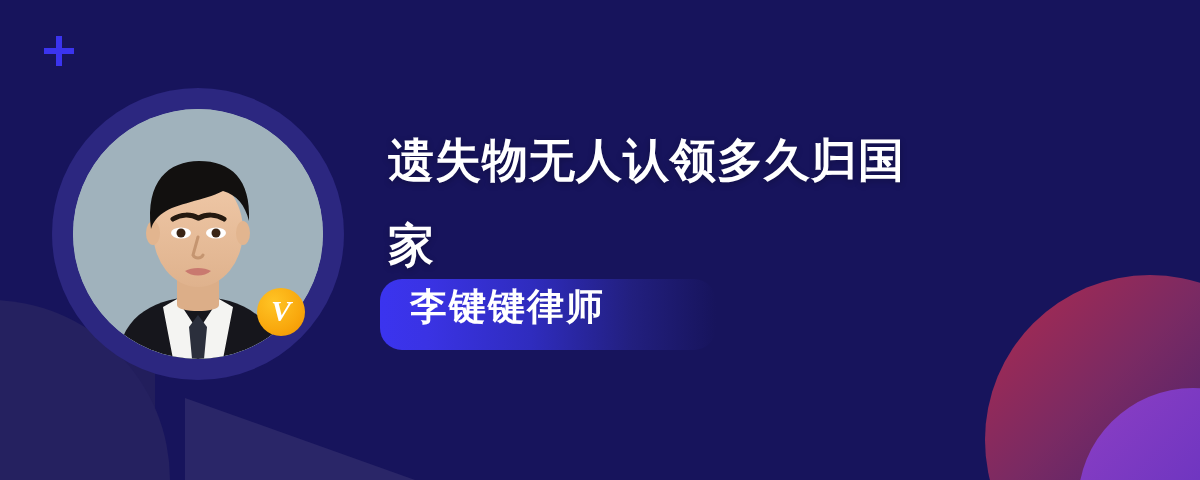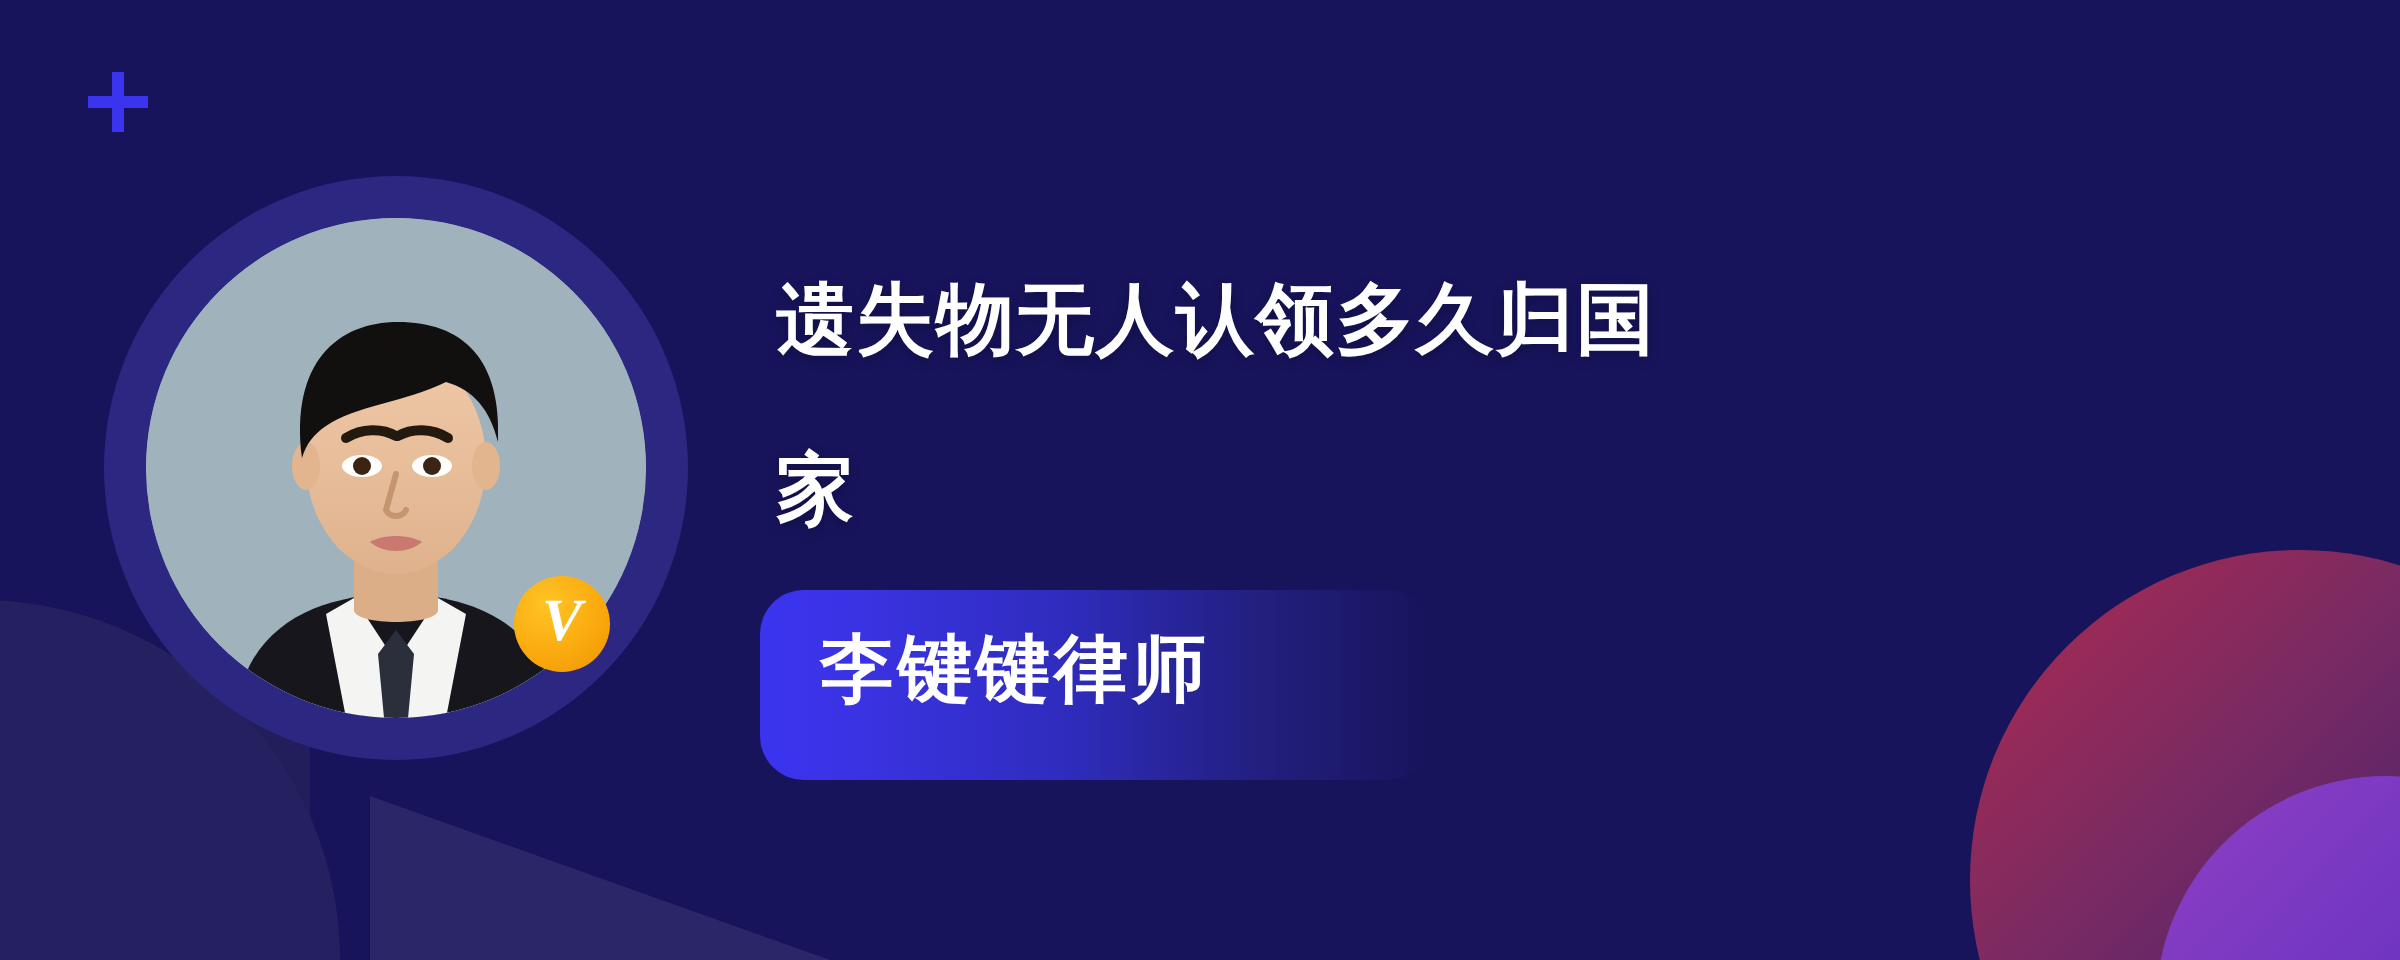--- a/index.html
+++ b/index.html
@@ -132,33 +132,33 @@
   
   .content {
     position: absolute;
     left: 388px;
     top: 118px;
     width: 700px;
   }
   .headline {
     margin: 0;
     color: #ffffff;
-    font-size: 39px;
+    font-size: 46px;
     line-height: 85px;
     font-weight: 700;
     letter-spacing: 1px;
     white-space: pre-wrap;
     text-shadow: 0 2px 6px rgba(0,0,0,0.25);
   }
   .cta-button {
     position: absolute;
     left: 380px;
-    top: 295px;
+    top: 279px;
     width: 336px;
-    height: 95px;
+    height: 71px;
     border: none;
     border-radius: 22px;
     background: linear-gradient(90deg, #3b34ef 0%, #3a33e4 14%, #2f2cbe 45%, #221f7e 75%, rgba(23,20,92,0) 100%);
     color: #ffffff;
     font-family: "Liberation Sans", "DejaVu Sans", sans-serif;
     font-size: 37px;
     font-weight: 700;
     letter-spacing: 2px;
     text-align: left;
     padding: 0 0 16px 30px;

